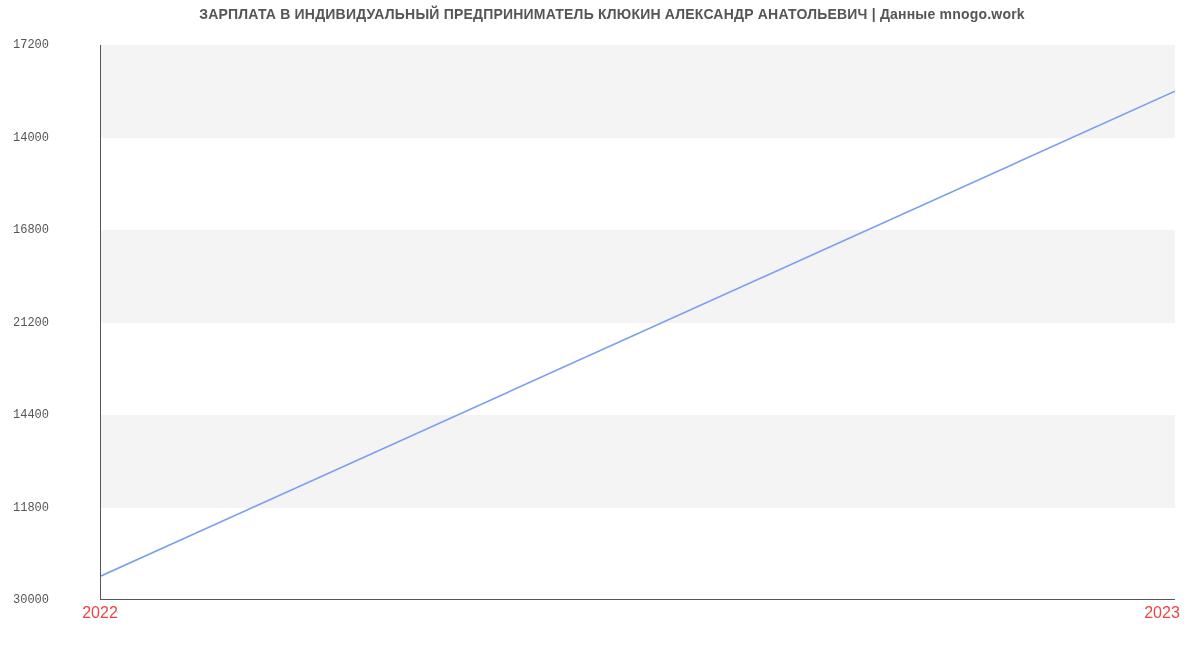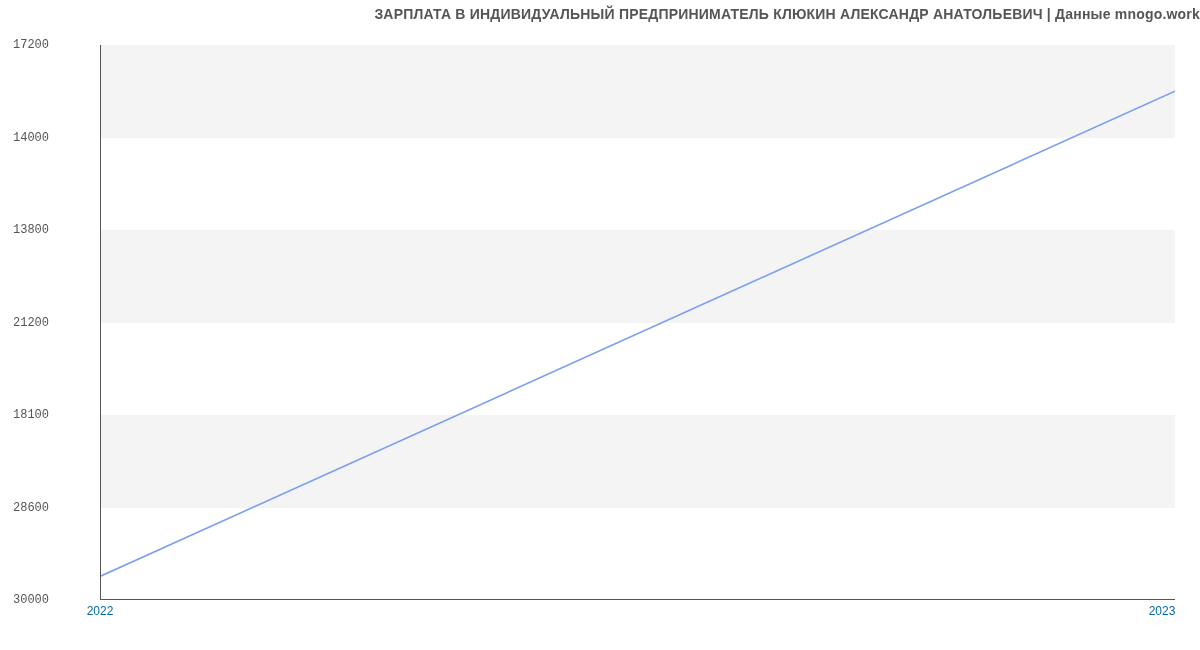--- a/index.html
+++ b/index.html
@@ -14,21 +14,21 @@
   .chart-wrap {
     position: relative;
     width: 1200px;
     height: 650px;
   }
   .title {
     position: absolute;
     top: 6px;
     left: 0;
     right: 0;
-    text-align: right;
+    text-align: center;
     font-size: 14px;
     font-weight: 600;
     letter-spacing: 0.2px;
     color: #555;
     margin-left: 24px;
   }
   .plot {
     position: absolute;
     left: 100px;
     top: 45px;
@@ -64,36 +64,36 @@
     width: 90px;
     text-align: left;
     font-size: 12px;
     color: #555;
     transform: translateY(-50%);
     font-family: Liberation Mono, monospace;
   }
   .x-tick {
     position: absolute;
     top: 604px;
-    font-size: 12px;
-    color: #0369a1;
+    font-size: 16px;
+    color: #ef4444;
   }
 </style>
 </head>
 <body>
 
 <div class="chart-wrap">
   <div class="title">ЗАРПЛАТА В ИНДИВИДУАЛЬНЫЙ ПРЕДПРИНИМАТЕЛЬ КЛЮКИН АЛЕКСАНДР АНАТОЛЬЕВИЧ | Данные mnogo.work</div>
 
   <div class="y-tick" style="top:45px">17200</div>
   <div class="y-tick" style="top:137.5px">14000</div>
-  <div class="y-tick" style="top:230px">13800</div>
+  <div class="y-tick" style="top:230px">16800</div>
   <div class="y-tick" style="top:322.5px">21200</div>
-  <div class="y-tick" style="top:415px">18100</div>
-  <div class="y-tick" style="top:507.5px">28600</div>
+  <div class="y-tick" style="top:415px">14400</div>
+  <div class="y-tick" style="top:507.5px">11800</div>
   <div class="y-tick" style="top:600px">30000</div>
 
   <div class="x-tick" style="left:100px; transform:translateX(-50%);">2022</div>
   <div class="x-tick" style="left:1162px; transform:translateX(-50%);">2023</div>
 
   <div class="plot">
 
     <div class="band" style="top:0; height:92.5px"></div>
 
     <div class="band" style="top:185px; height:92.5px"></div>

